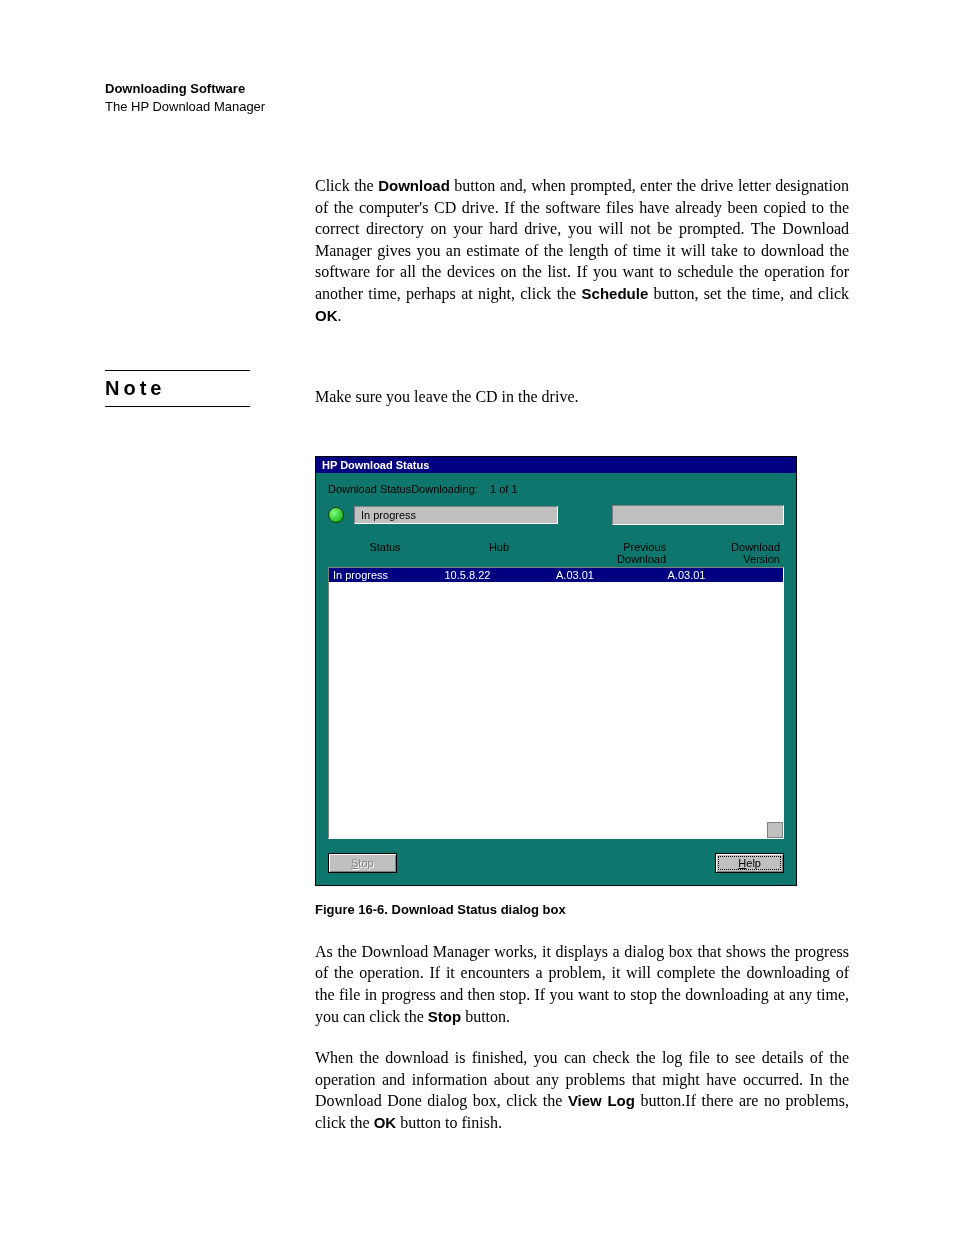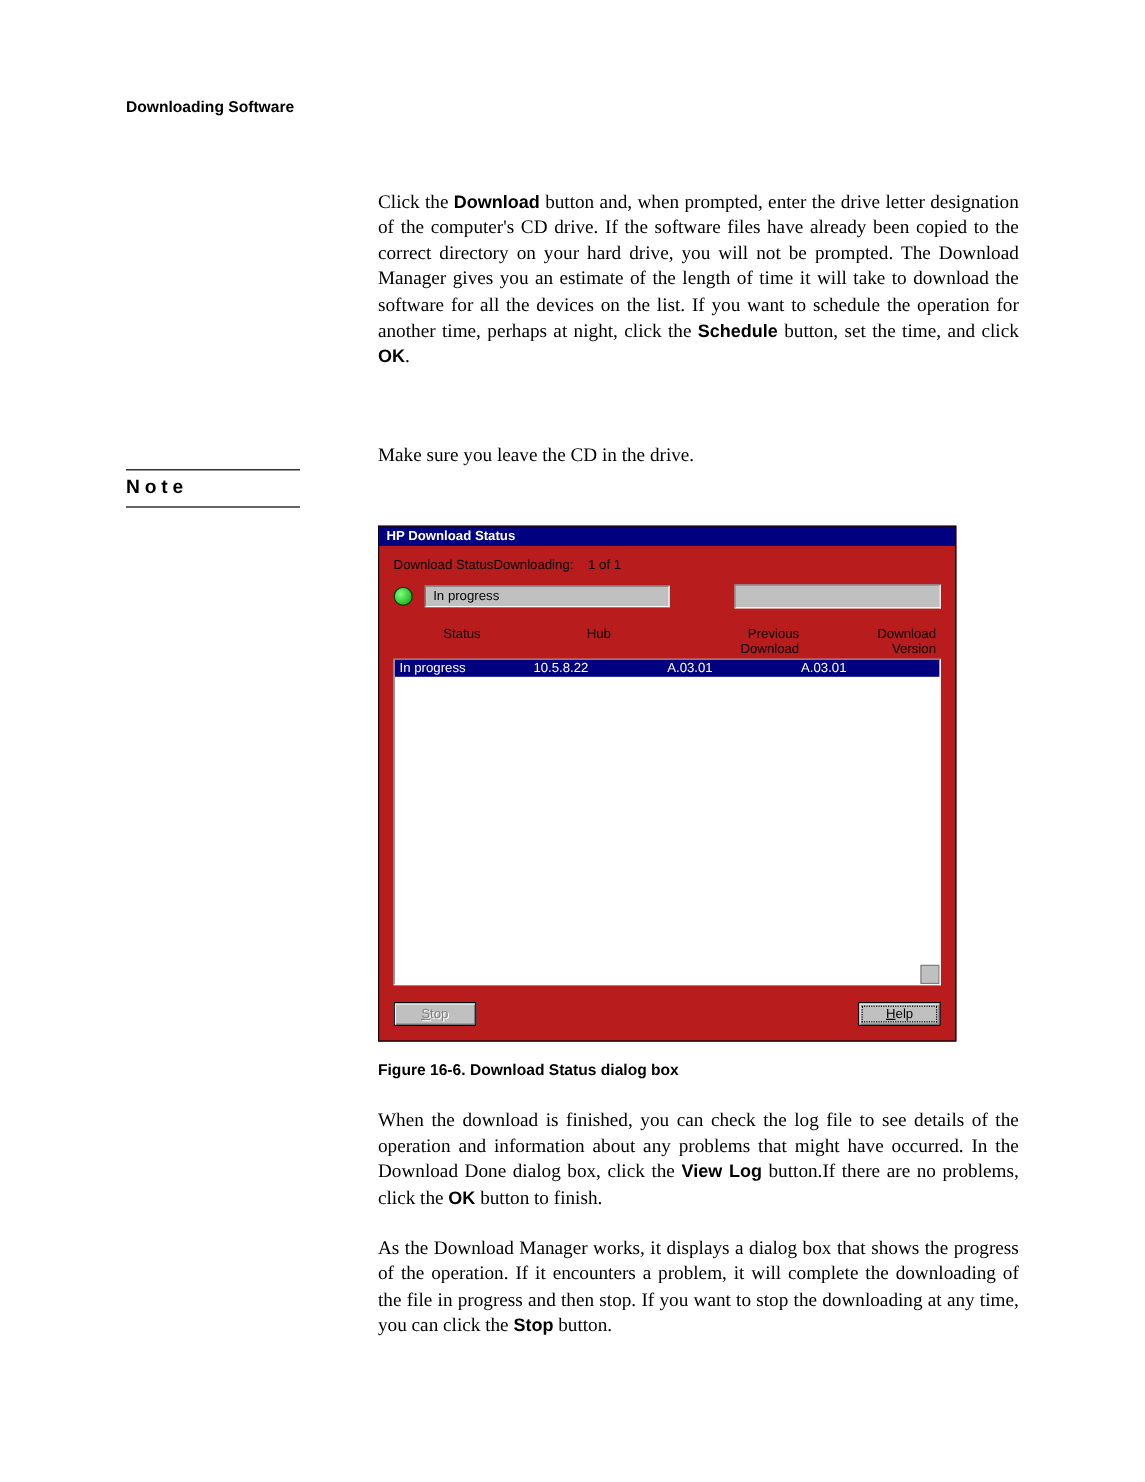--- a/index.html
+++ b/index.html
@@ -35,32 +35,31 @@
     text-align: justify;
   }
   .body-text b { font-family: Arial, Helvetica, sans-serif; font-size: 15px; }
   .note-block {
     margin-top: 24px;
   }
   .note-label {
     font-family: Arial, Helvetica, sans-serif;
     font-weight: bold;
     letter-spacing: 4px;
-    font-size: 16px;
+    font-size: 20px;
     border-top: 1px solid #000;
     border-bottom: 1px solid #000;
     padding: 6px 0;
     width: 145px;
-    margin-top: 38px;
   }
   
   .dialog {
     width: 480px;
     margin: 48px 0 16px 0;
-    background: #b91c1c;
+    background: #0f766e;
     border: 1px solid #000;
     font-family: "MS Sans Serif", Arial, sans-serif;
     font-size: 11px;
   }
   .titlebar {
     background: #000080;
     color: #fff;
     font-weight: bold;
     padding: 2px 6px;
     font-size: 11px;
@@ -151,20 +150,21 @@
   }
   .u { text-decoration: underline; }
 </style>
 </head>
 <body>
 
 <div class="page">
 
   <div class="header">
     <div class="bold">Downloading Software</div>
+    <div>The HP Download Manager</div>
   </div>
 
   <div class="two-col">
     <div class="left-col"></div>
     <div class="right-col">
       <p class="body-text">
         <span>Click the </span><b>Download</b><span> button and, when prompted, enter the drive letter designation of the computer's CD drive. If the software files have already been copied to the correct directory on your hard drive, you will not be prompted. The Download Manager gives you an estimate of the length of time it will take to download the software for all the devices on the list. If you want to schedule the operation for another time, perhaps at night, click the </span><b>Schedule</b><span> button, set the time, and click </span><b>OK</b><span>.</span>
       </p>
     </div>
   </div>
@@ -213,22 +213,22 @@
           <div class="btn-row">
             <button class="win-btn disabled"><span class="u">S</span><span>top</span></button>
             <button class="win-btn focus"><span class="u">H</span><span>elp</span></button>
           </div>
         </div>
       </div>
 
       <div class="caption">Figure 16-6.  Download Status dialog box</div>
 
       <p class="body-text">
+        <span>As the Download Manager works, it displays a dialog box that shows the progress of the operation. If it encounters a problem, it will complete the downloading of the file in progress and then stop. If you want to stop the downloading at any time, you can click the </span><b>Stop</b><span> button.</span>
+      </p>
+
+      <p class="body-text">
         <span>When the download is finished, you can check the log file to see details of the operation and information about any problems that might have occurred. In the Download Done dialog box, click the </span><b>View Log</b><span> button.If there are no problems, click the </span><b>OK</b><span> button to finish.</span>
-      </p>
-
-      <p class="body-text">
-        <span>As the Download Manager works, it displays a dialog box that shows the progress of the operation. If it encounters a problem, it will complete the downloading of the file in progress and then stop. If you want to stop the downloading at any time, you can click the </span><b>Stop</b><span> button.</span>
       </p>
     </div>
   </div>
 
 </div>
 
 </body></html>

